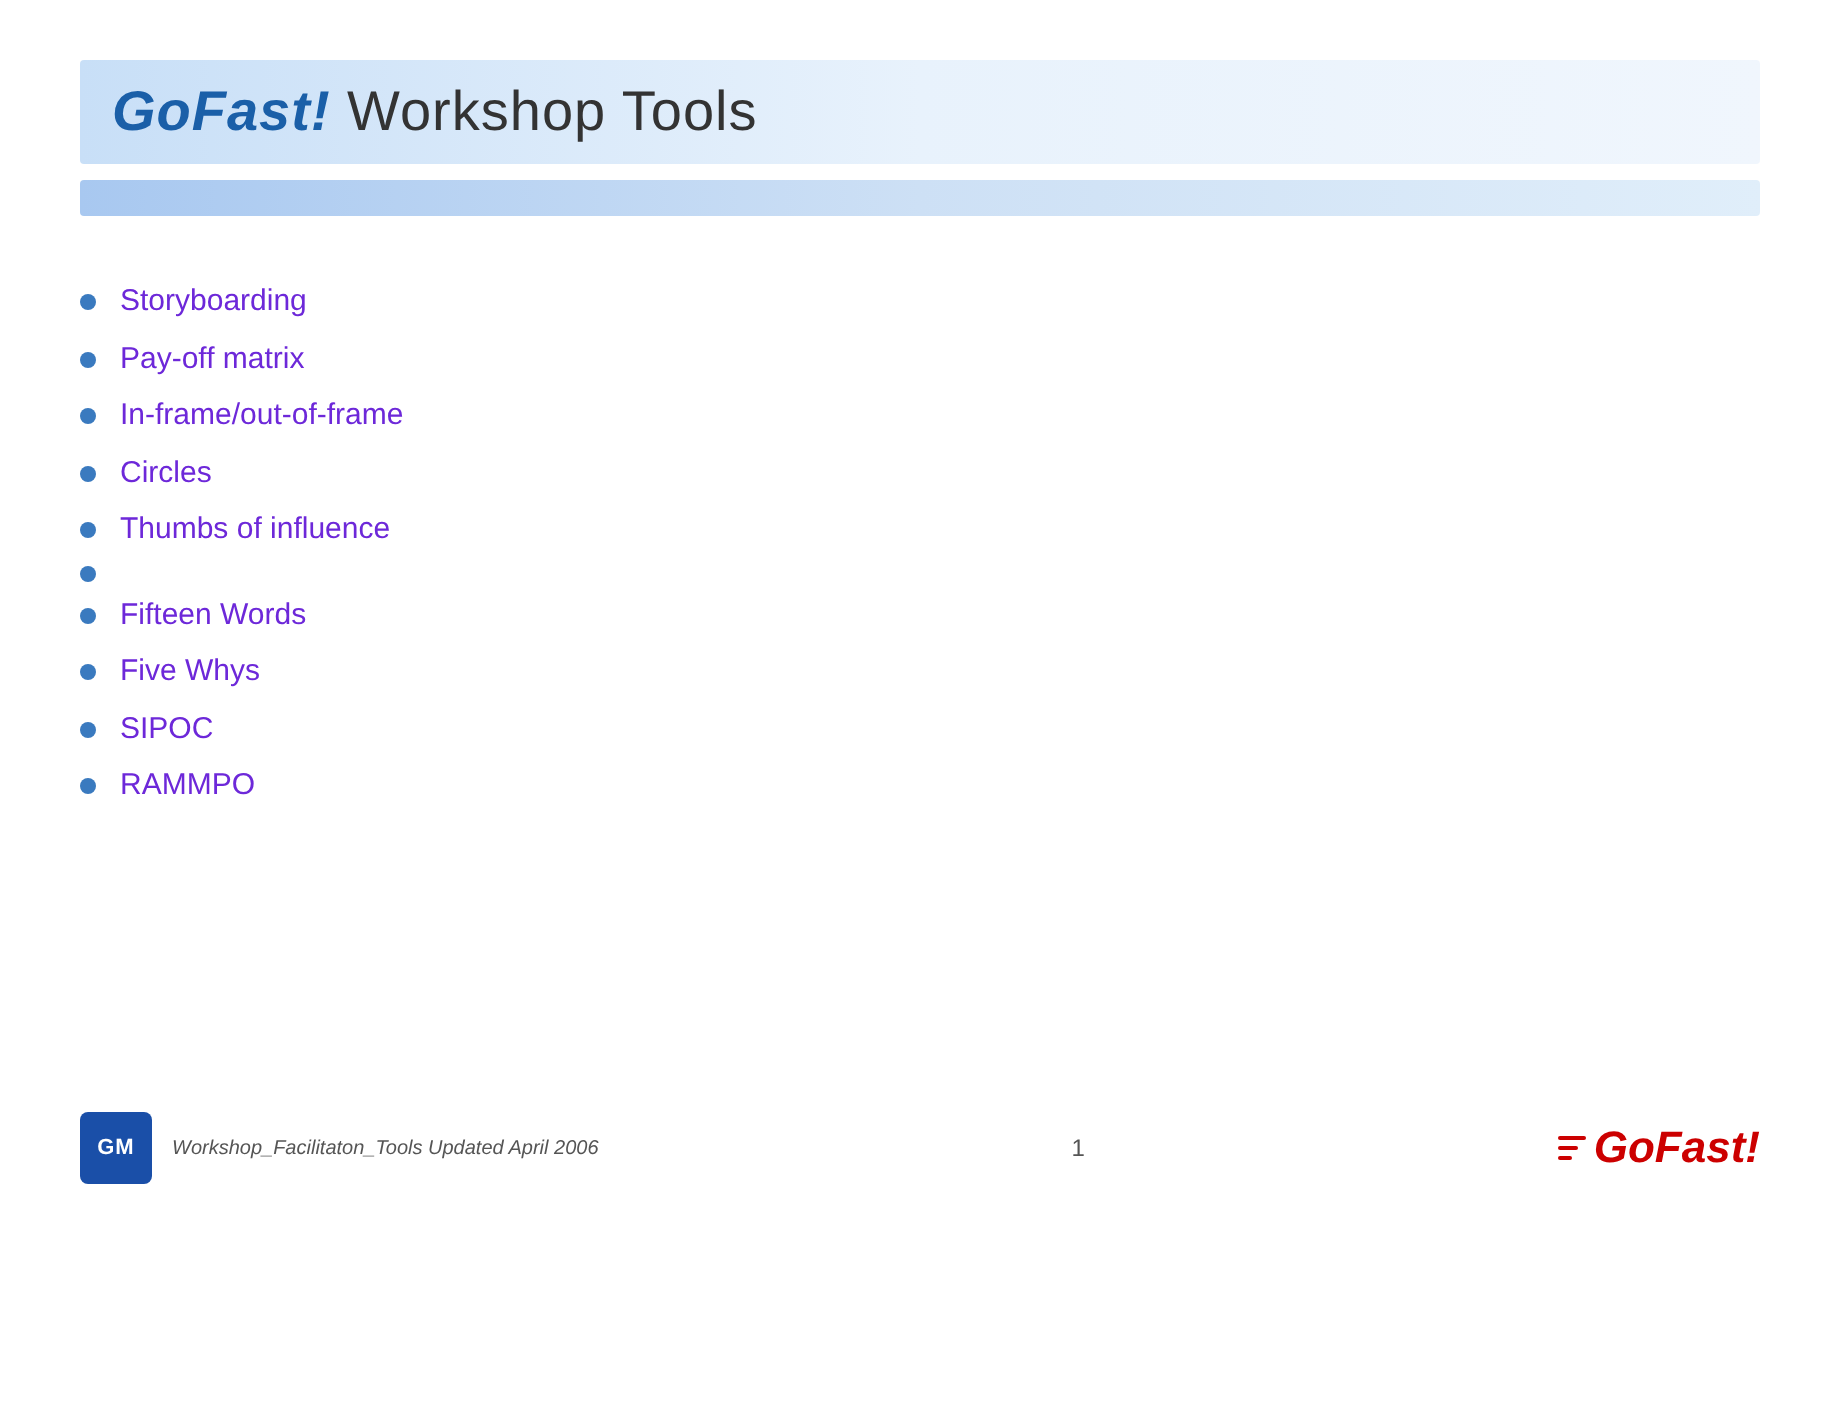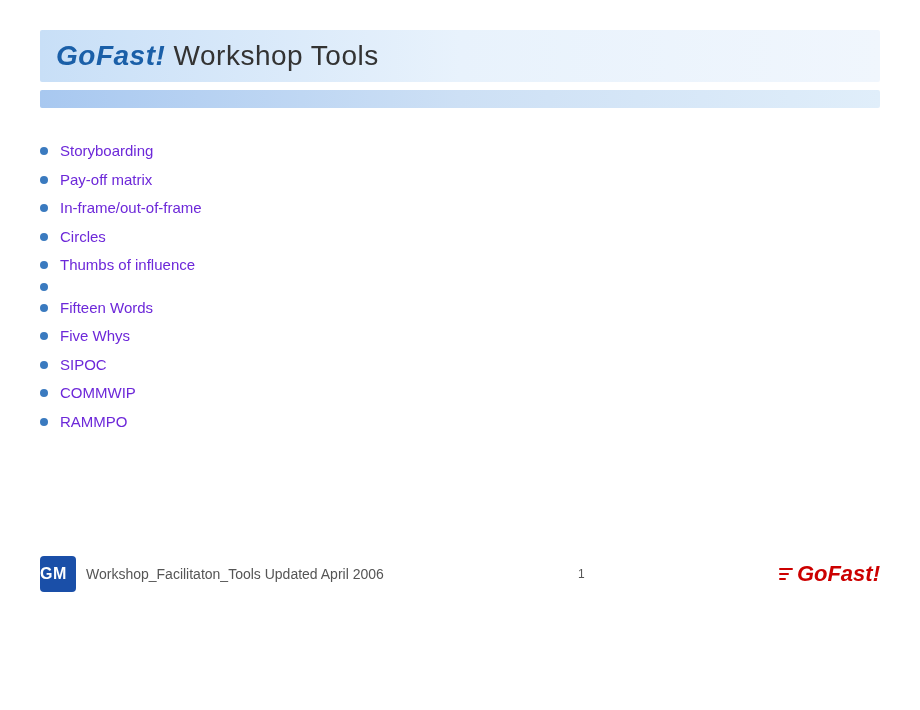--- a/index.html
+++ b/index.html
@@ -112,30 +112,32 @@
       gap: 10px;
     }
 
     .gm-logo {
       width: 36px;
       height: 36px;
       background: #1a4fa8;
       border-radius: 4px;
       display: flex;
       align-items: center;
+      justify-content: center;
       color: white;
-      font-size: 16px;
+      font-size: 11px;
       font-weight: bold;
       font-family: Arial, sans-serif;
       letter-spacing: 0.5px;
     }
 
     .footer-text {
-      font-size: 14px;
+      font-size: 10px;
       color: #555555;
+      font-style: italic;
     }
 
     .footer-center {
       font-size: 12px;
       color: #555555;
     }
 
     .footer-right {
       display: flex;
       align-items: center;
@@ -212,24 +214,20 @@
           <span class="bullet-dot"></span>
           <span>Fifteen Words</span>
         </li>
         <li>
           <span class="bullet-dot"></span>
           <span>Five Whys</span>
         </li>
         <li>
           <span class="bullet-dot"></span>
           <span>SIPOC</span>
-        </li>
-        <li>
-          <span class="bullet-dot"></span>
-          <span>COMMWIP</span>
         </li>
         <li>
           <span class="bullet-dot"></span>
           <span>RAMMPO</span>
         </li>
       </ul>
   </div>
 
   <div class="footer">
     <div class="footer-left">

